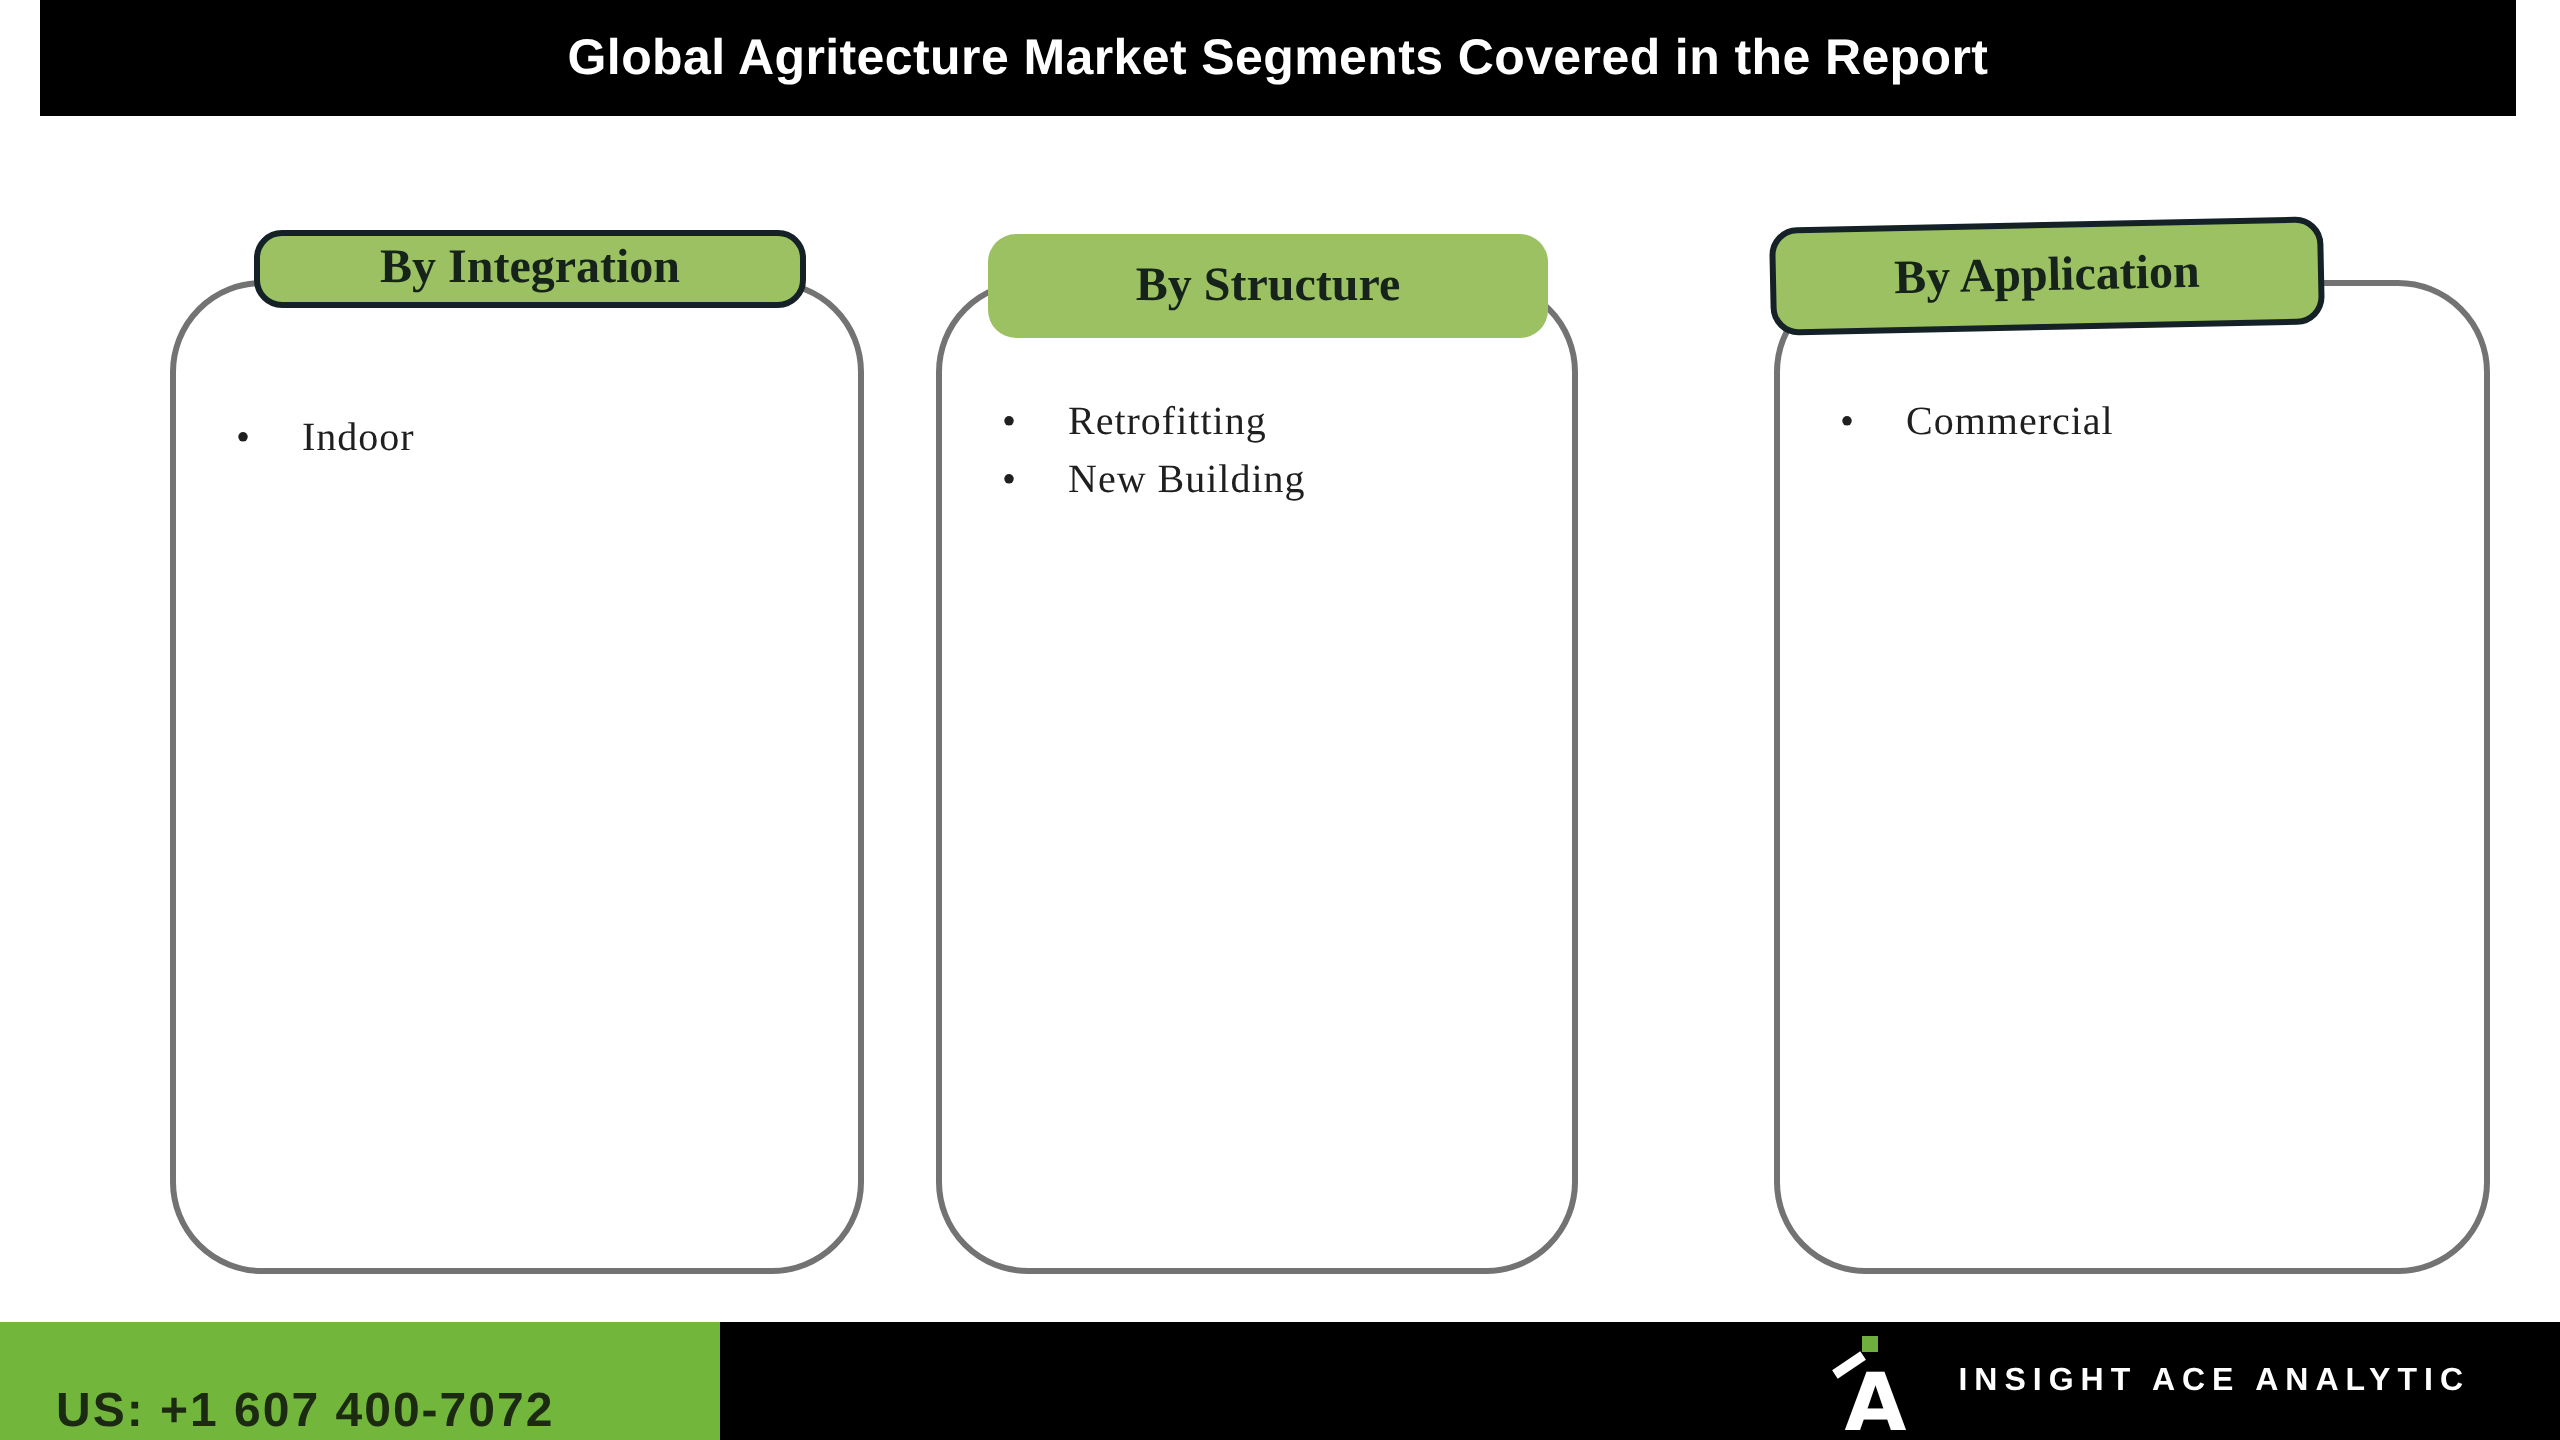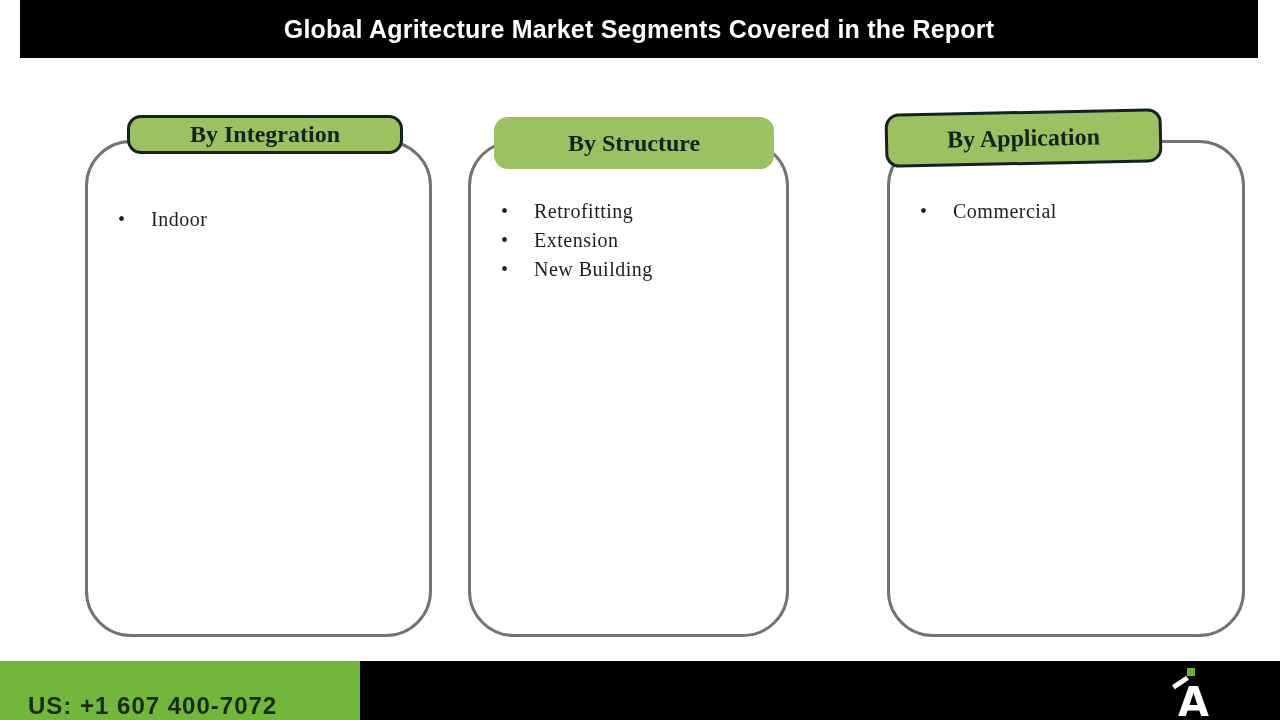--- a/index.html
+++ b/index.html
@@ -151,21 +151,20 @@
     <li><span>Indoor</span></li>
   </ul>
 </section>
 
 <div class="pill p2">
   <span>By Structure</span>
 </div>
 <section class="box g2">
   <ul class="items">
     <li><span>Retrofitting</span></li>
-    <li><span>Extension</span></li>
     <li><span>New Building</span></li>
   </ul>
 </section>
 
 <div class="pill dark-border p3">
   <span>By Application</span>
 </div>
 <section class="box g3">
   <ul class="items">
     <li><span>Commercial</span></li>
@@ -175,14 +174,15 @@
 <footer>
   <div class="footer-left">
     <span class="phone">US: +1 607 400-7072</span>
   </div>
   <div class="footer-right">
     <span class="logo">
       <span class="logo-dot"></span>
       <span class="logo-accent"></span>
       <span class="logo-a">A</span>
     </span>
+    <span class="brand">INSIGHT ACE ANALYTIC</span>
   </div>
 </footer>
 
 </body></html>

